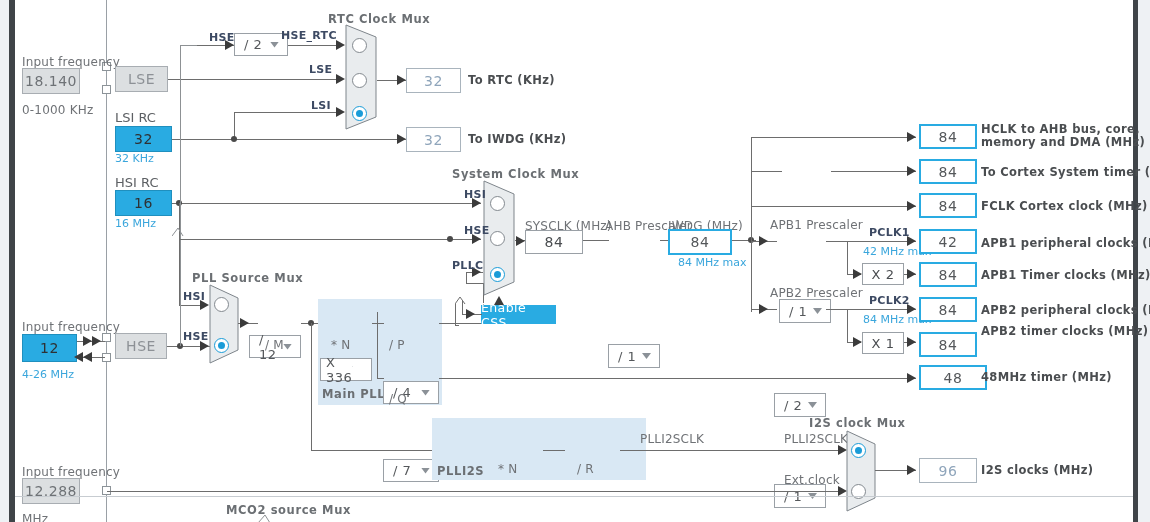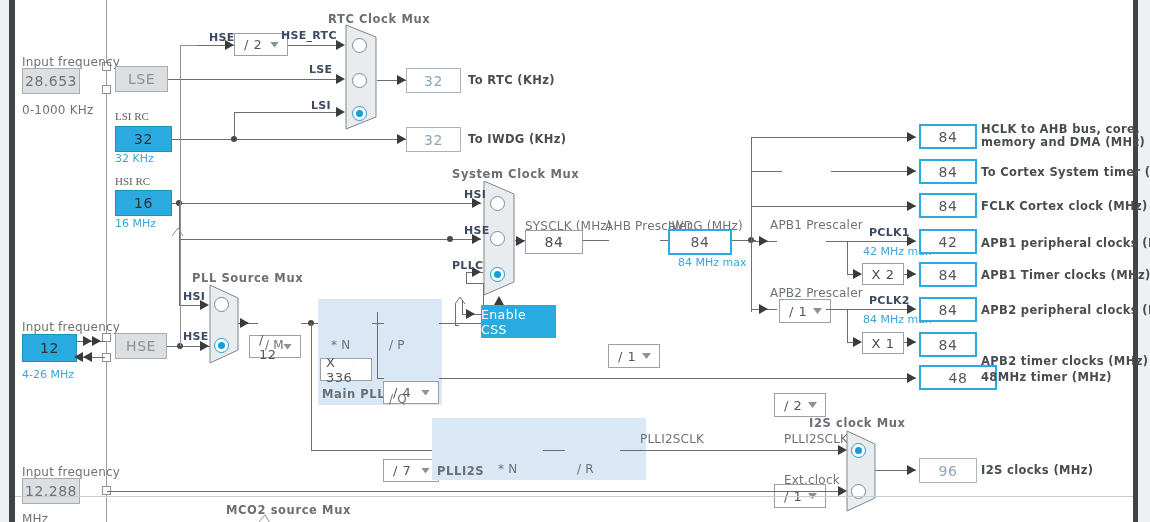--- a/index.html
+++ b/index.html
@@ -37,21 +37,21 @@
     border-left:5px solid transparent;border-right:5px solid transparent;
   }
 
   
   .lbl{font-size:12px;color:#6f7276;white-space:nowrap;letter-spacing:.2px;}
   .lbl-dk{font-size:11px;color:#3d4a63;font-weight:bold;white-space:nowrap;letter-spacing:.3px;}
   .lbl-blue{font-size:11px;color:#3aa6dc;white-space:nowrap;}
   .ttl{font-size:11.5px;color:#6b6f73;font-weight:bold;white-space:nowrap;letter-spacing:.6px;}
   .desc{font-size:11.5px;color:#4a4d50;font-weight:bold;white-space:nowrap;letter-spacing:.35px;}
   .desc2{font-size:11.5px;color:#4a4d50;font-weight:bold;letter-spacing:.35px;line-height:13px;width:200px;}
-  .rc-ttl{font-size:11px;color:#5d6064;white-space:nowrap;font-family:Liberation Serif, serif;}
+  .rc-ttl{font-size:13px;color:#5d6064;white-space:nowrap;}
 
   
   .vbox{
     box-sizing:border-box;border:1px solid #9aa0a6;background:#ffffff;
     display:flex;align-items:center;justify-content:center;
     font-size:14px;color:#4a4d50;letter-spacing:.5px;
   }
   .vbox.dis{color:#8fa5bb;border-color:#a9b4bd;}
   .vbox.hl{border:2px solid #29abe2;color:#55585b;}
   .vbox.src{background:#29abe2;border:1px solid #1f8fbe;color:#2e3134;font-size:14px;}
@@ -109,21 +109,21 @@
   <div class="ab edge-strip-right"></div>
 
   <div class="ab chipline"></div>
   <div class="ab pin" style="left:102px;top:62px;"></div>
   <div class="ab pin" style="left:102px;top:85px;"></div>
   <div class="ab pin" style="left:102px;top:333px;"></div>
   <div class="ab pin" style="left:102px;top:353px;"></div>
   <div class="ab pin" style="left:102px;top:486px;"></div>
 
   <div class="ab lbl" style="left:22px;top:55px;">Input frequency</div>
-  <div class="ab vbox plain" style="left:22px;top:68px;width:58px;height:26px;">28.653</div>
+  <div class="ab vbox plain" style="left:22px;top:68px;width:58px;height:26px;">18.140</div>
   <div class="ab lbl" style="left:22px;top:103px;">0-1000 KHz</div>
 
   <div class="ab vbox src-dis" style="left:115px;top:66px;width:53px;height:26px;">LSE</div>
 
   <div class="ab hw" style="left:168px;top:79px;width:170px;"></div>
   <div class="ab arrow" style="left:336px;top:74px;"></div>
   <div class="ab lbl-dk" style="left:309px;top:63px;">LSE</div>
 
   <div class="ab lbl-dk" style="left:209px;top:31px;">HSE</div>
   <div class="ab hw" style="left:196px;top:45px;width:38px;"></div>
@@ -263,21 +263,21 @@
   <div class="ab ttl" style="left:452px;top:167px;">System Clock Mux</div>
   <svg class="ab" style="left:483px;top:180px;" width="32" height="116">
     <polygon points="1,1 31,14 31,102 1,115" fill="#e9ecee" stroke="#7e858b" stroke-width="1"></polygon>
   </svg>
   <div class="ab radio" style="left:490px;top:196px;"></div>
   <div class="ab radio" style="left:490px;top:231px;"></div>
   <div class="ab radio on" style="left:490px;top:267px;"></div>
   <div class="ab lbl-dk" style="left:464px;top:188px;">HSI</div>
   <div class="ab lbl-dk" style="left:464px;top:224px;">HSE</div>
 
-  <div class="ab cssbtn" style="left:481px;top:305px;width:75px;height:33px;">Enable CSS</div>
+  <div class="ab cssbtn" style="left:481px;top:305px;width:75px;height:19px;">Enable CSS</div>
   <div class="ab arrow-up" style="left:494px;top:296px;"></div>
   <div class="ab hw" style="left:462px;top:314px;width:20px;"></div>
   <div class="ab arrow" style="left:466px;top:309px;"></div>
   <div class="ab vw" style="left:462px;top:300px;height:15px;"></div>
   <svg class="ab" style="left:455px;top:296px;" width="14" height="9">
     <path d="M0,8 L5,1 L10,8" fill="none" stroke="#6d6d6d" stroke-width="1"></path>
   </svg>
   <div class="ab vw" style="left:455px;top:304px;height:22px;"></div>
   <div class="ab hw" style="left:455px;top:325px;width:4px;"></div>
 
@@ -366,23 +366,23 @@
   <div class="ab vbox hl" style="left:919px;top:229px;width:58px;height:25px;">42</div>
   <div class="ab desc" style="left:981px;top:236px;">APB1 peripheral clocks (MHz)</div>
 
   <div class="ab vbox hl" style="left:919px;top:262px;width:58px;height:25px;">84</div>
   <div class="ab desc" style="left:981px;top:268px;">APB1 Timer clocks (MHz)</div>
 
   <div class="ab vbox hl" style="left:919px;top:297px;width:58px;height:25px;">84</div>
   <div class="ab desc" style="left:981px;top:303px;">APB2 peripheral clocks (MHz)</div>
 
   <div class="ab vbox hl" style="left:919px;top:332px;width:58px;height:25px;">84</div>
-  <div class="ab desc" style="left:981px;top:354px;">APB2 timer clocks (MHz)</div>
-
-  <div class="ab vbox hl" style="left:919px;top:365px;width:78px;height:25px;">48</div>
+  <div class="ab desc" style="left:981px;top:324px;">APB2 timer clocks (MHz)</div>
+
+  <div class="ab vbox hl" style="left:919px;top:365px;width:68px;height:25px;">48</div>
   <div class="ab desc" style="left:981px;top:370px;">48MHz timer (MHz)</div>
 
   <div class="ab pllbg" style="left:432px;top:418px;width:214px;height:62px;"></div>
   <div class="ab ttl" style="left:437px;top:464px;">PLLI2S</div>
 
   <div class="ab lbl" style="left:498px;top:462px;">* N</div>
 
   <div class="ab hw" style="left:543px;top:450px;width:22px;"></div>
 
   <div class="ab lbl" style="left:577px;top:462px;">/ R</div>

